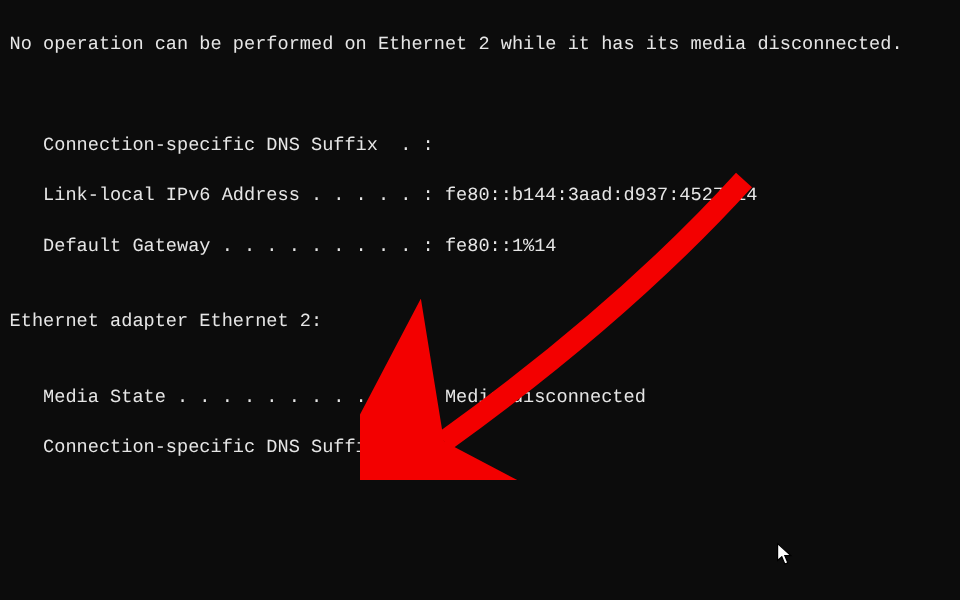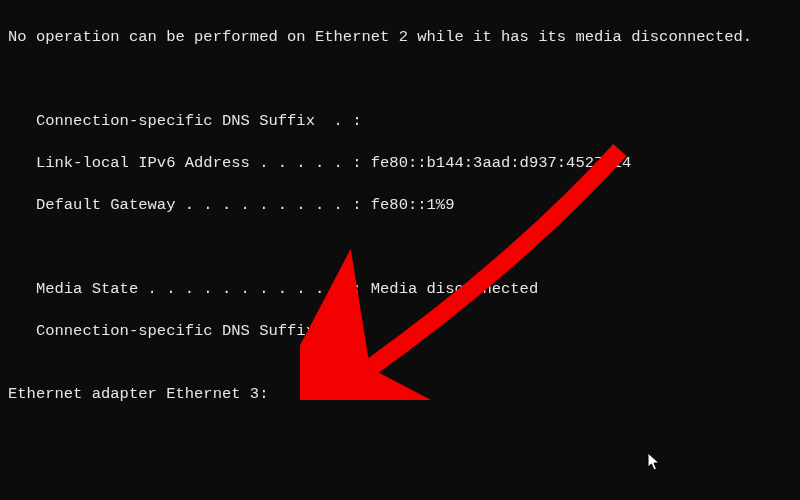--- a/index.html
+++ b/index.html
@@ -35,27 +35,27 @@
 </style>
 </head>
 <body>
 
 <div class="terminal">
 <span class="line">No operation can be performed on Ethernet 2 while it has its media disconnected.</span>
 <span class="line"></span>
 <span class="line"></span>
 <span class="line">   Connection-specific DNS Suffix  . :</span>
 <span class="line">   Link-local IPv6 Address . . . . . : fe80::b144:3aad:d937:4527%14</span>
-<span class="line">   Default Gateway . . . . . . . . . : fe80::1%9</span>
+<span class="line">   Default Gateway . . . . . . . . . : fe80::1%14</span>
 <span class="line"></span>
+<span class="line">Ethernet adapter Ethernet 2:</span>
 <span class="line"></span>
 <span class="line">   Media State . . . . . . . . . . . : Media disconnected</span>
 <span class="line">   Connection-specific DNS Suffix  . :</span>
 <span class="line"></span>
-<span class="line">Ethernet adapter Ethernet 3:</span>
 <span class="line"></span>
 
 
 <span class="line"></span>
 
 <span class="line"></span>
 
 </div>
 
 <svg class="arrow" style="left:300px; top:140px;" width="340" height="260" viewBox="0 0 340 260">

